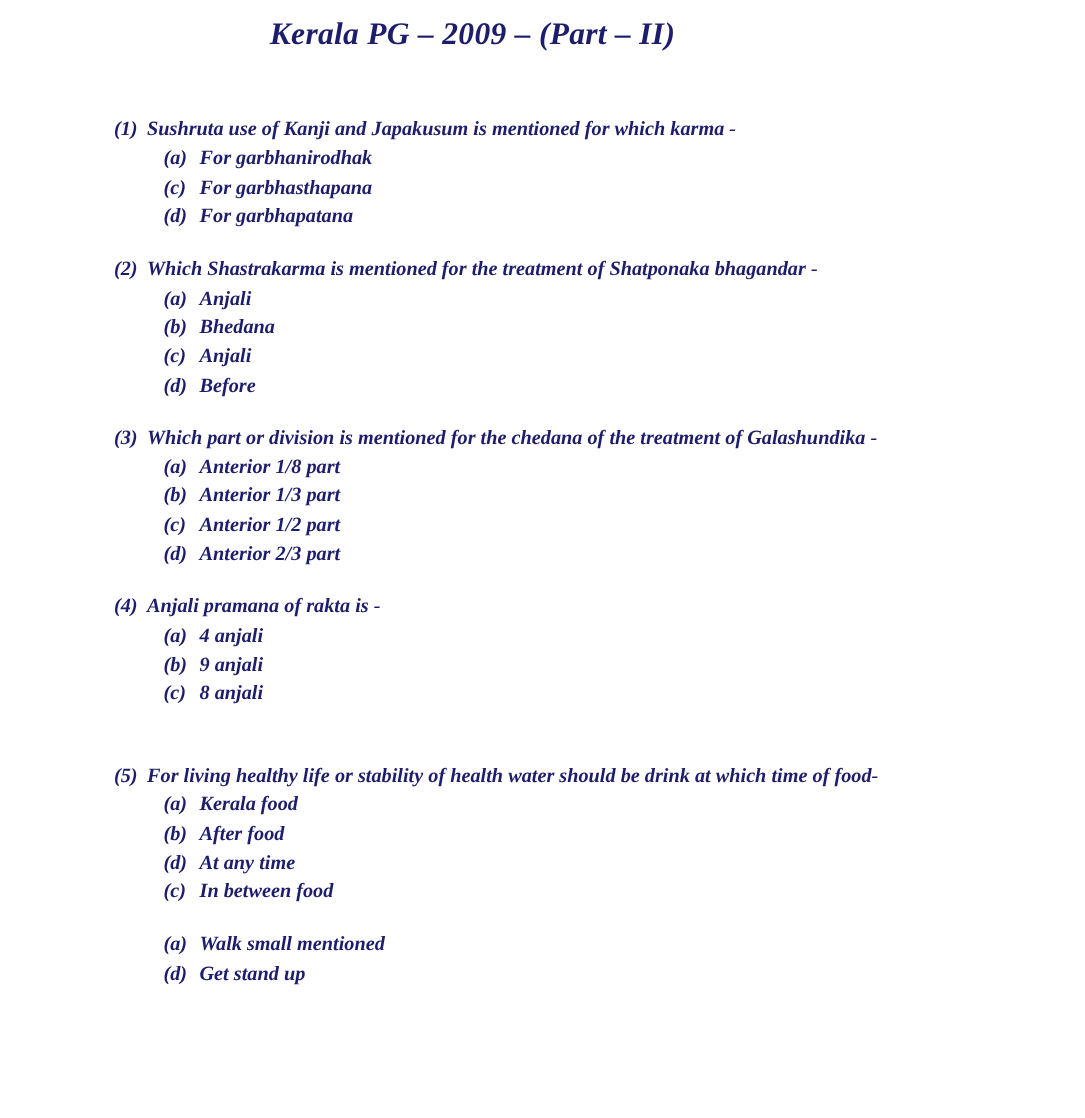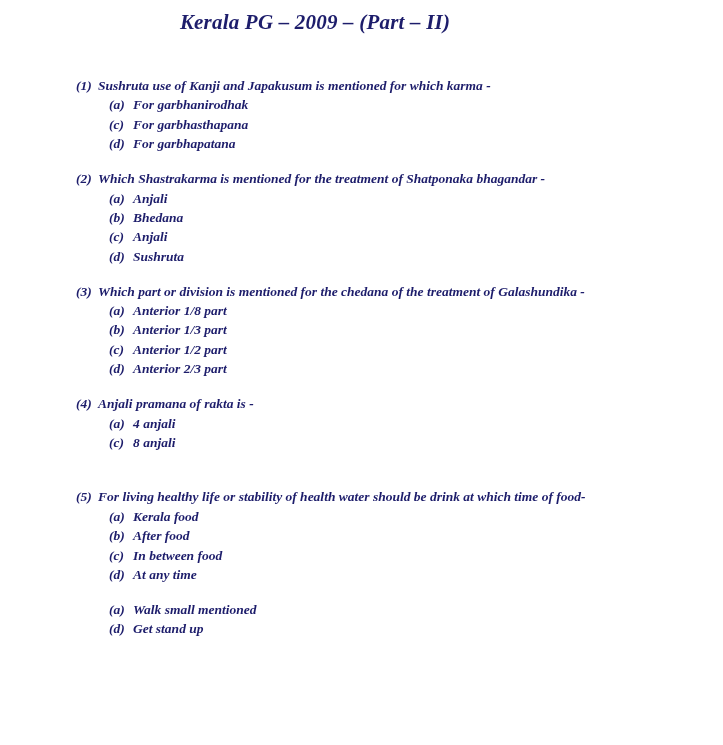--- a/index.html
+++ b/index.html
@@ -92,21 +92,21 @@
 
   <div class="line option-row">
     <span class="opt-label">(b)</span><span>Bhedana</span>
   </div>
 
   <div class="line option-row">
     <span class="opt-label">(c)</span><span>Anjali</span>
   </div>
 
   <div class="line option-row">
-    <span class="opt-label">(d)</span><span>Sushruta</span>
+    <span class="opt-label">(d)</span><span>Before</span>
   </div>
 </div>
   </div>
 
   <div class="question-block">
     <div class="line">
       <span class="q-num">(3)</span><span>Which part or division is mentioned for the chedana of the treatment of Galashundika -</span>
     </div>
     <div>
   <div class="line option-row">
@@ -129,20 +129,23 @@
 
   <div class="question-block">
     <div class="line">
       <span class="q-num">(4)</span><span>Anjali pramana of rakta is -</span>
     </div>
     <div>
   <div class="line option-row">
     <span class="opt-label">(a)</span><span>4 anjali</span>
   </div>
 
+  <div class="line option-row">
+    <span class="opt-label">(b)</span><span>9 anjali</span>
+  </div>
 
   <div class="line option-row">
     <span class="opt-label">(c)</span><span>8 anjali</span>
   </div>
 </div>
   </div>
 
   <div class="question-block">
     <div class="line">
       <span class="q-num">(5)</span><span>For living healthy life or stability of health water should be drink at which time of food-</span>
@@ -150,25 +153,25 @@
     <div>
   <div class="line option-row">
     <span class="opt-label">(a)</span><span>Kerala food</span>
   </div>
 
   <div class="line option-row">
     <span class="opt-label">(b)</span><span>After food</span>
   </div>
 
   <div class="line option-row">
-    <span class="opt-label">(c)</span><span>In between food</span>
+    <span class="opt-label">(d)</span><span>At any time</span>
   </div>
 
   <div class="line option-row">
-    <span class="opt-label">(d)</span><span>At any time</span>
+    <span class="opt-label">(c)</span><span>In between food</span>
   </div>
 </div>
   </div>
 
   <div class="question-block">
     <div>
   <div class="line option-row">
     <span class="opt-label">(a)</span><span>Walk small mentioned</span>
   </div>
 

